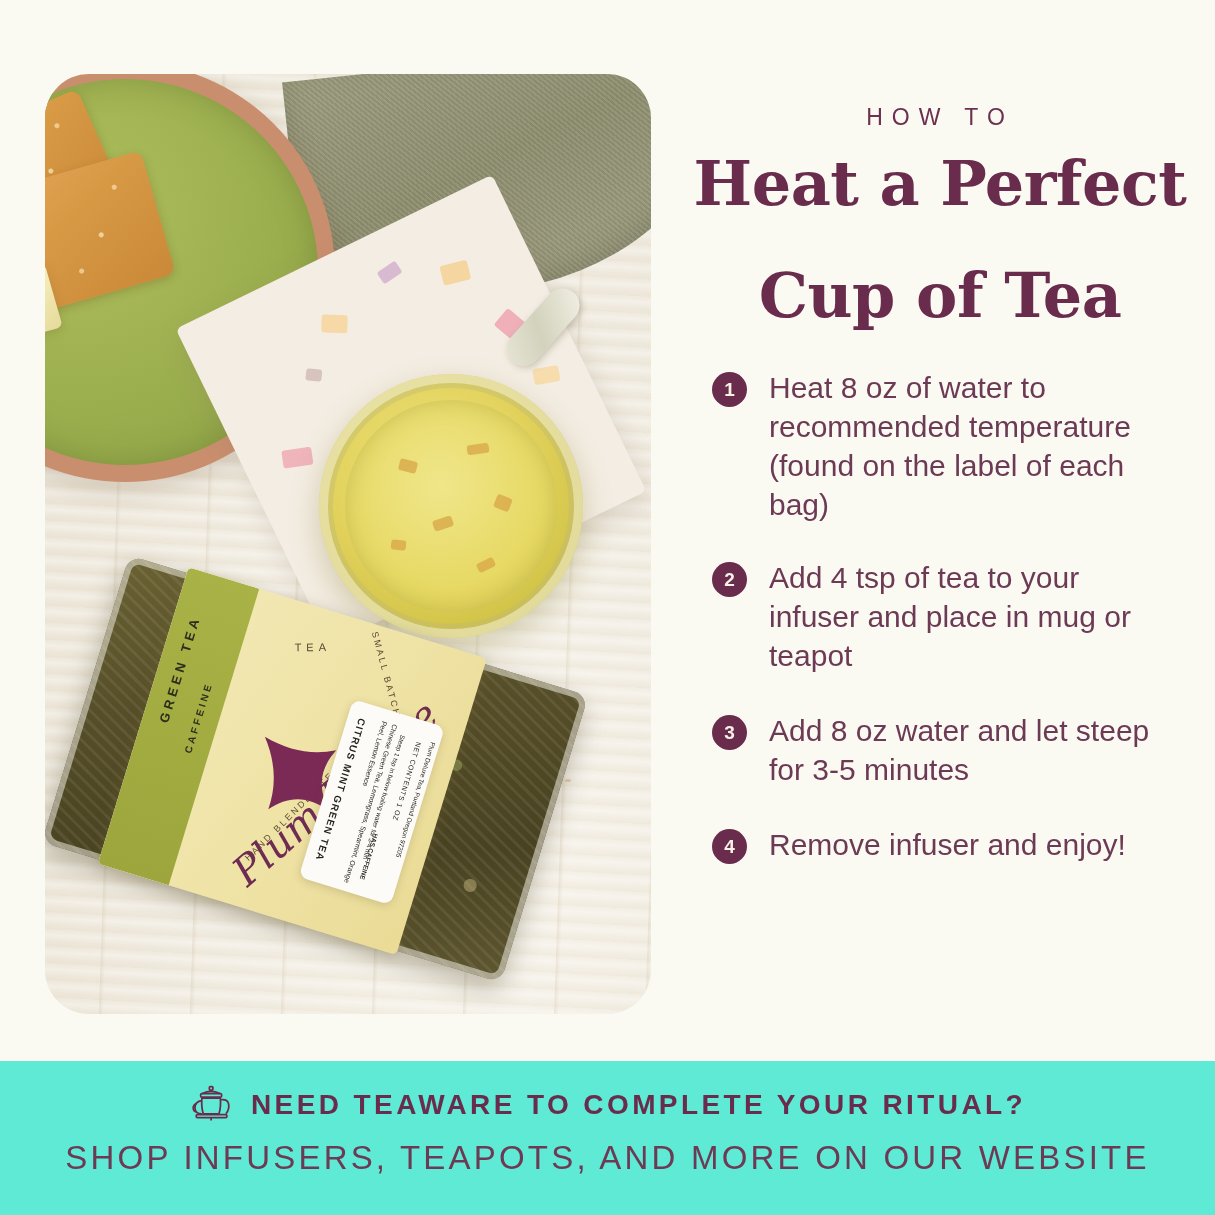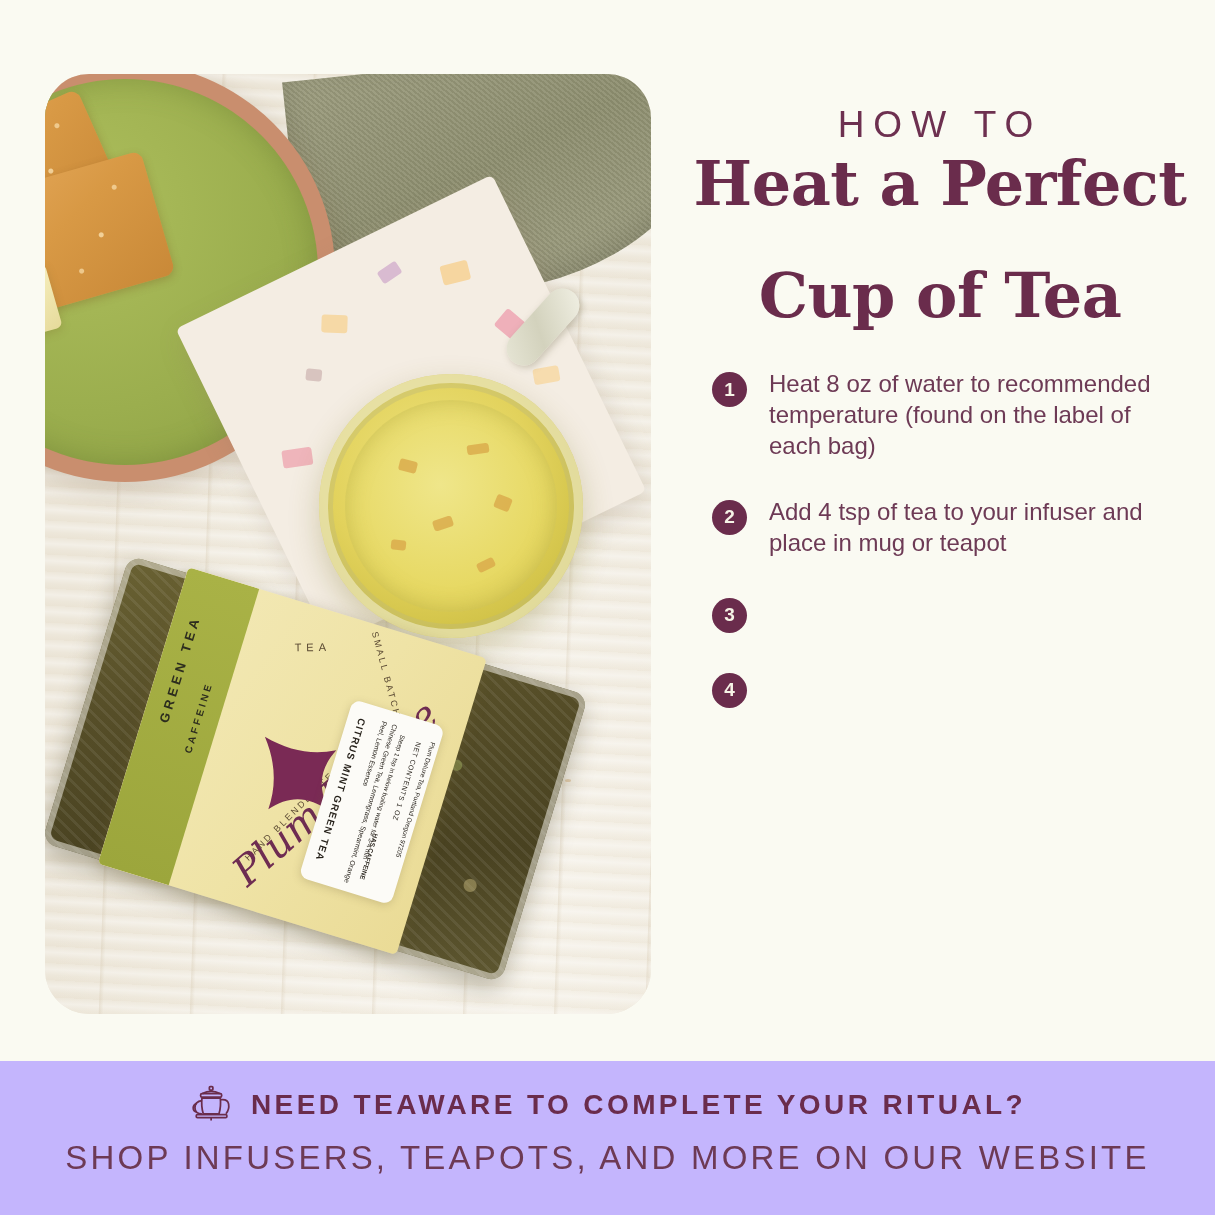--- a/index.html
+++ b/index.html
@@ -142,51 +142,51 @@
     box-shadow:0 2px 8px rgba(110,95,60,.25);
     overflow:hidden;
   }
   .wl-txt{position:absolute;white-space:nowrap;color:#241F18;
     writing-mode:vertical-rl;font-size:9px;}
 
   
   .content{position:absolute;left:690px;top:0;width:500px;height:1060px;}
   .kicker{
     position:absolute;left:0;top:104px;width:500px;text-align:center;
-    color:#6D3050;font-size:37px;letter-spacing:9px;font-weight:400;
+    color:#6D3050;font-size:23px;letter-spacing:9px;font-weight:400;
   }
   .headline{
     position:absolute;left:0;top:150px;width:500px;text-align:center;
     color:#6A2C4C;font-family:"DejaVu Serif",serif;font-weight:700;
     font-size:62px;line-height:1.10;letter-spacing:-0.5px;
   }
   .headline .l2{display:block;margin-top:44px;}
 
   .steps{position:absolute;left:22px;top:368px;width:478px;}
   .step{display:flex;align-items:flex-start;margin-bottom:34px;}
   .badge{
     flex:0 0 auto;width:35px;height:35px;border-radius:50%;
     background:#6A2C4C;color:#F6F3E6;
     font-size:19px;font-weight:700;
     display:flex;align-items:center;justify-content:center;
     margin-top:4px;
   }
   .step-text{
     margin-left:22px;color:#6D3A55;
-    font-size:24px;line-height:1.30;
+    font-size:30px;line-height:1.30;
     max-width:400px;
   }
   .step.s1 .step-text{max-width:385px;}
   .step.s2{margin-bottom:36px;}
   .step.s3{margin-bottom:36px;}
 
   
   .footer{
     position:absolute;left:0;top:1061px;width:1215px;height:154px;
-    background:#c4b5fd;
+    background:#5eead4;
   }
   .f-row1{
     position:absolute;left:0;top:23px;width:1215px;
     display:flex;align-items:center;justify-content:center;gap:16px;
   }
   .teapot-icon{flex:0 0 auto;width:46px;height:42px;}
   .f-line1{
     color:#6A2C4C;font-size:28px;font-weight:700;letter-spacing:3.4px;
     font-family:"Liberation Sans Narrow","Liberation Sans",sans-serif;
     white-space:nowrap;
@@ -287,23 +287,25 @@
       <div class="step s1">
         <div class="badge">1</div>
         <div class="step-text">Heat 8 oz of water to recommended temperature (found on the label of each bag)</div>
       </div>
       <div class="step s2">
         <div class="badge">2</div>
         <div class="step-text">Add 4 tsp of tea to your infuser and place in mug or teapot</div>
       </div>
       <div class="step s3">
         <div class="badge">3</div>
+        <div class="step-text">Add 8 oz water and let steep for 3-5 minutes</div>
       </div>
       <div class="step s4">
         <div class="badge">4</div>
+        <div class="step-text">Remove infuser and enjoy!</div>
       </div>
     </div>
   </div>
 
   <div class="footer">
     <div class="f-row1">
       <svg class="teapot-icon" viewBox="0 0 52 48">
         <g fill="none" stroke="#6A2C4C" stroke-width="2">
           <rect x="23" y="3" width="4" height="4" rx="1"></rect>
           <path d="M15 11 q10 -5 20 0"></path>

